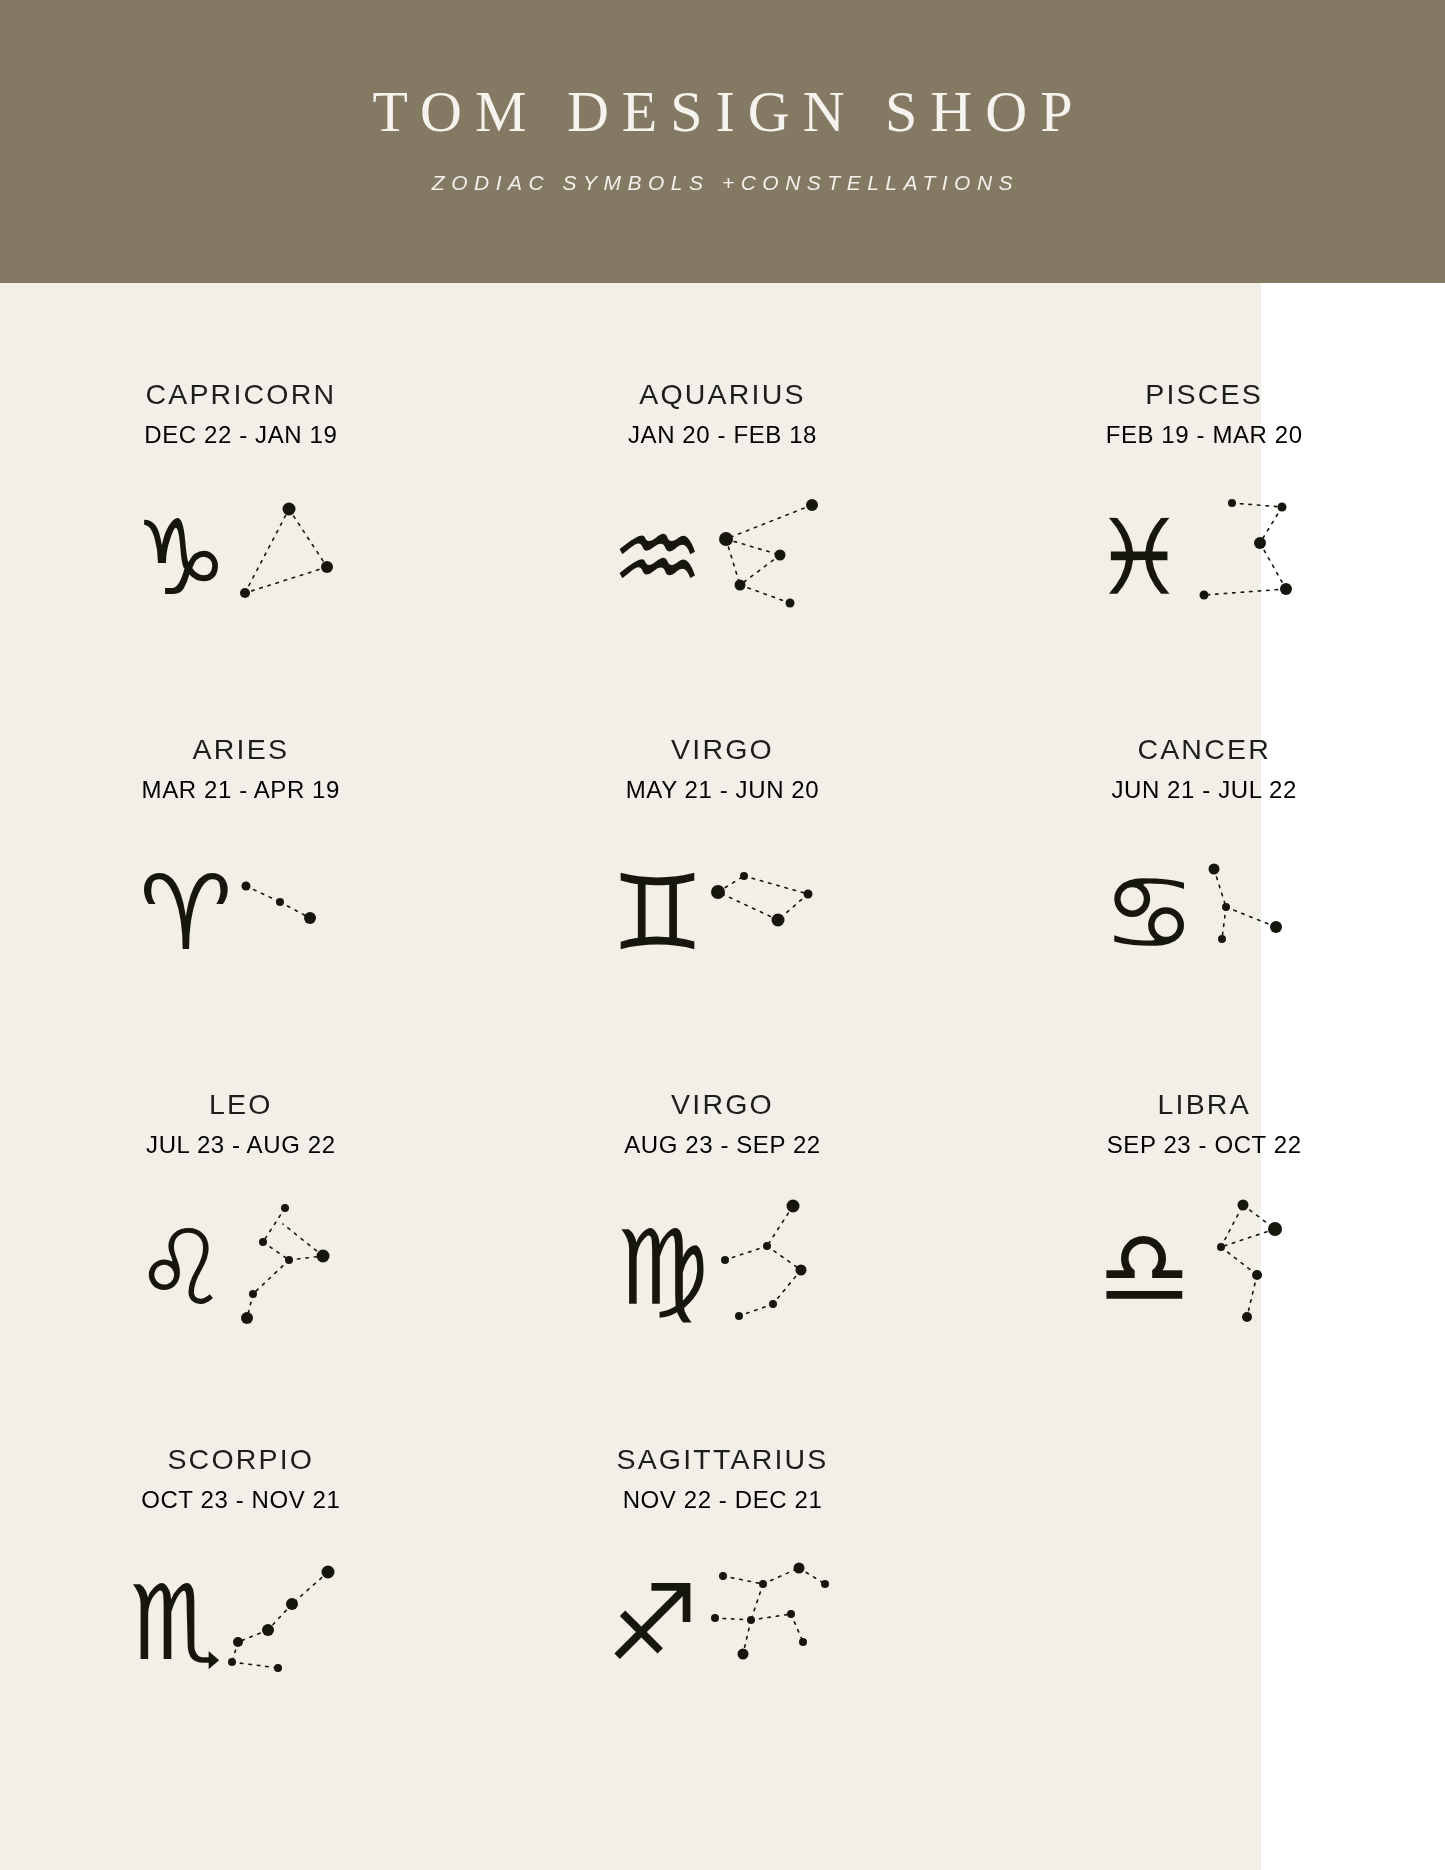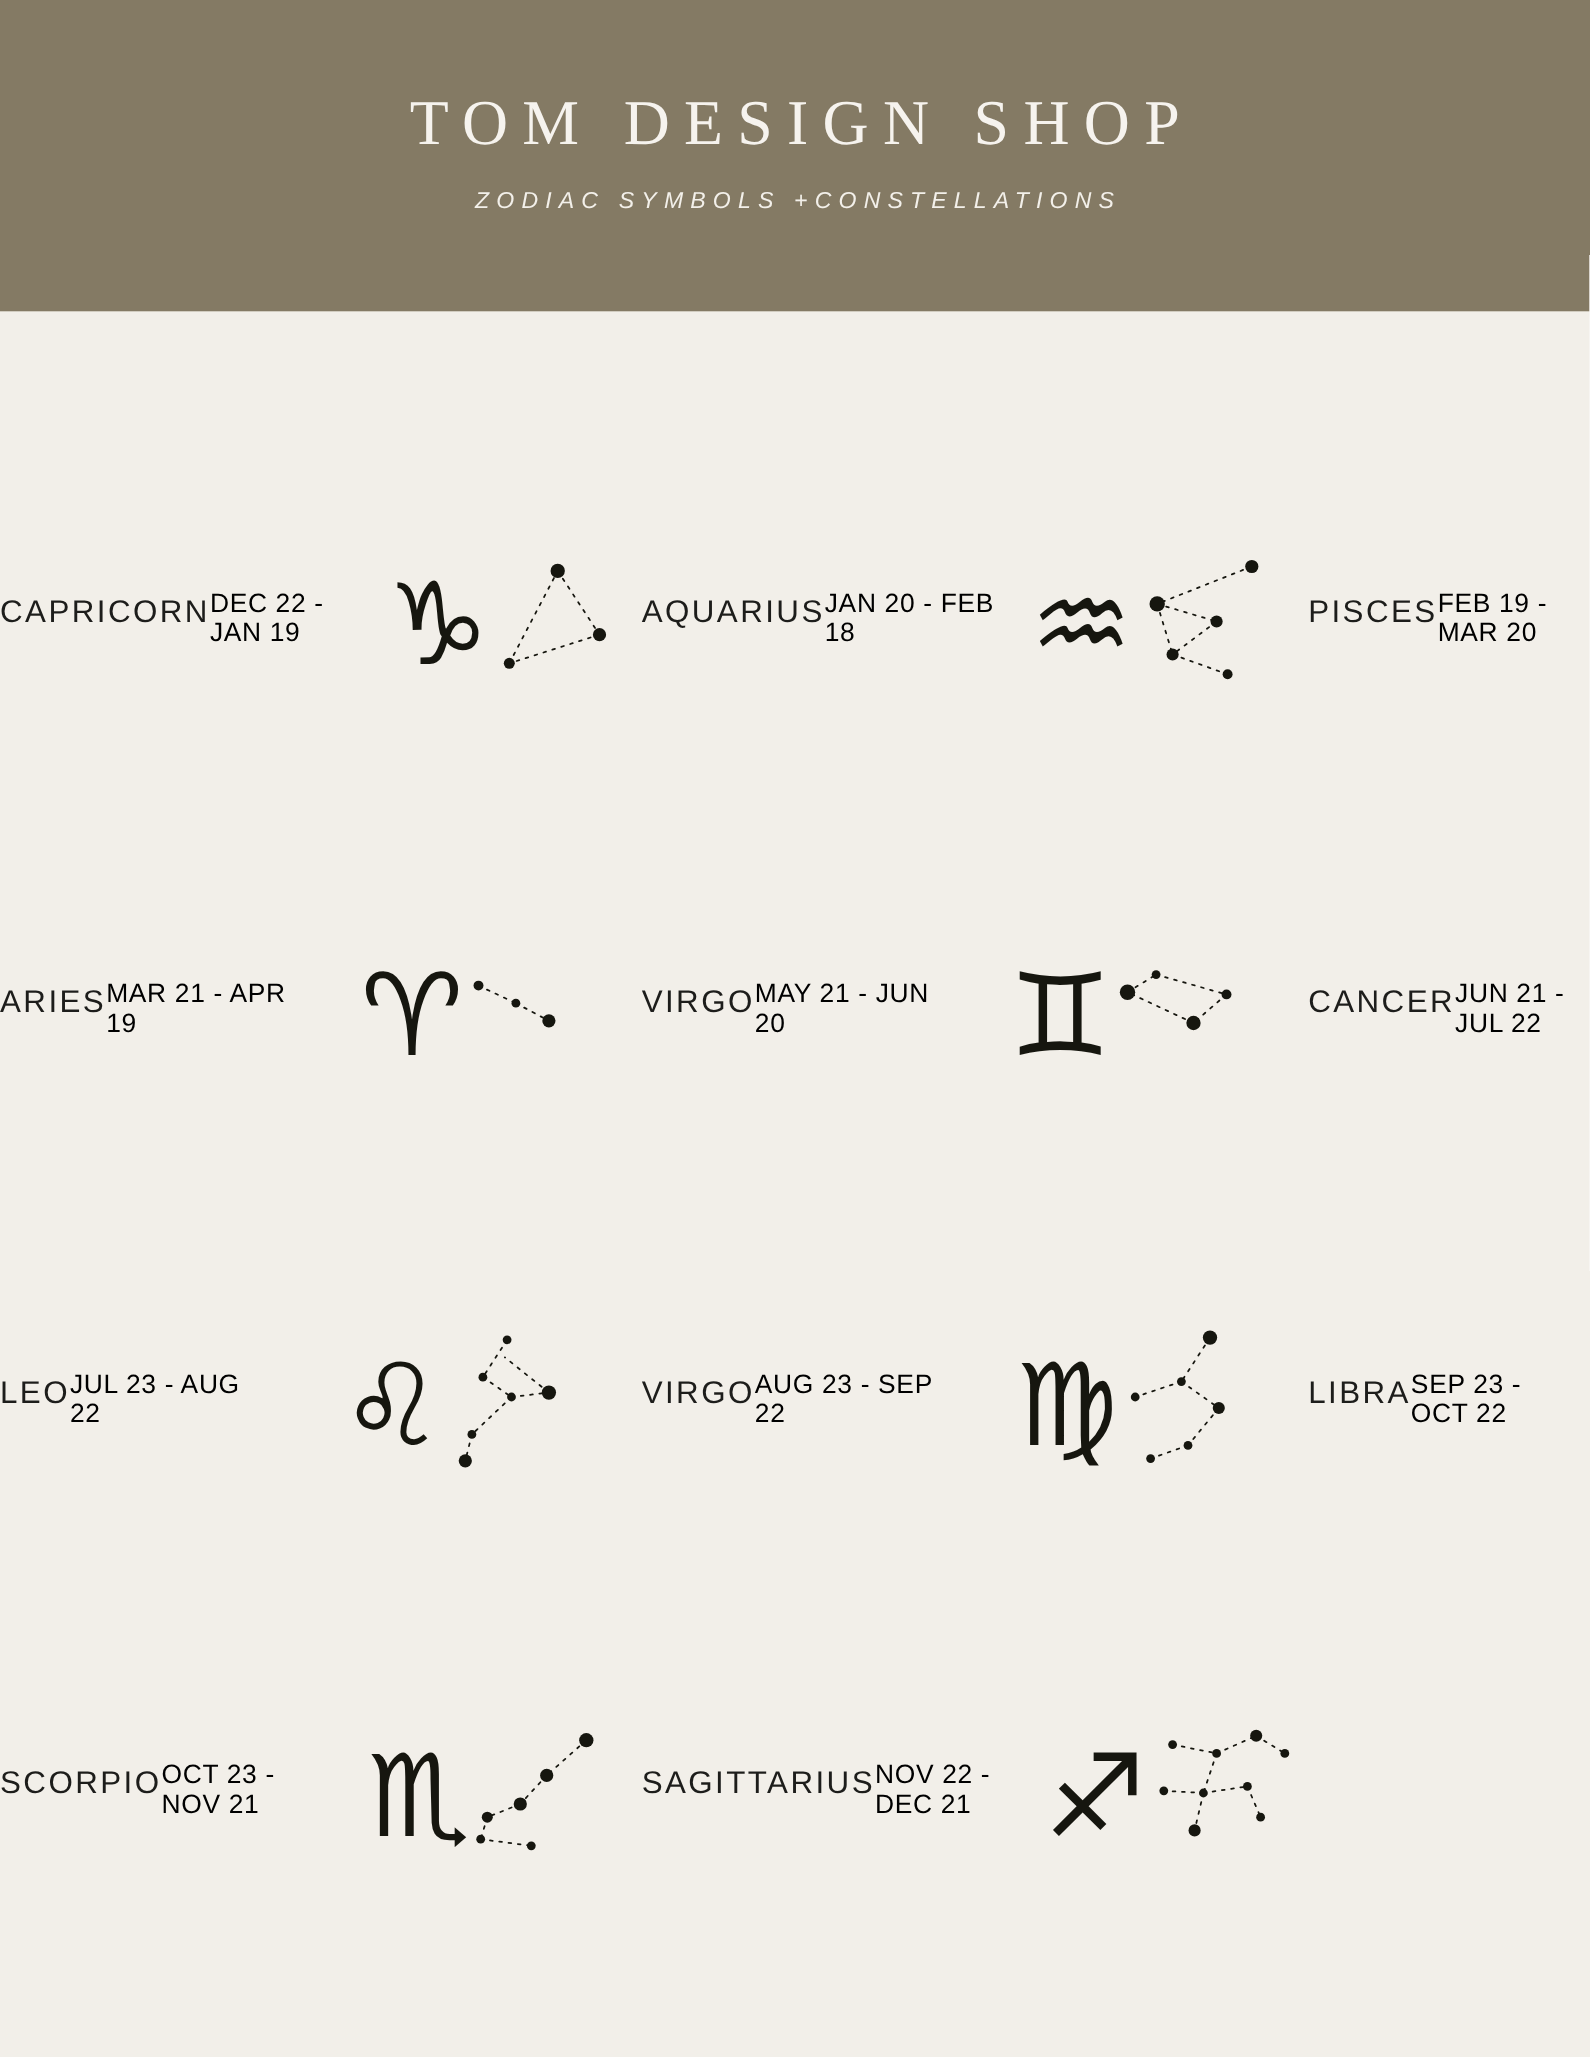--- a/index.html
+++ b/index.html
@@ -8,21 +8,21 @@
   }
   body {
     width: 1445px;
     height: 1870px;
     background: #ffffff;
     font-family: "Liberation Sans", sans-serif;
     overflow: hidden;
   }
   .page {
     position: relative;
-    width: 1445px;
+    width: 1261px;
     height: 1870px;
     background: #f2efe9;
     box-sizing: border-box;
   }
   .header {
     width: 1445px;
     height: 283px;
     background: #847a64;
     display: flex;
     flex-direction: column;
@@ -56,20 +56,21 @@
     padding: 0;
     margin: 0;
     display: grid;
     grid-template-columns: repeat(3, 1fr);
     grid-template-rows: repeat(4, 355px);
     padding-top: 96px;
     box-sizing: border-box;
   }
   .card {
     display: flex;
+    flex-direction: column;
     align-items: center;
   }
   .card-title {
     font-size: 28.5px;
     letter-spacing: 2.2px;
     color: #1d1d1b;
     font-weight: 400;
     margin: 0;
     line-height: 1.1;
   }

